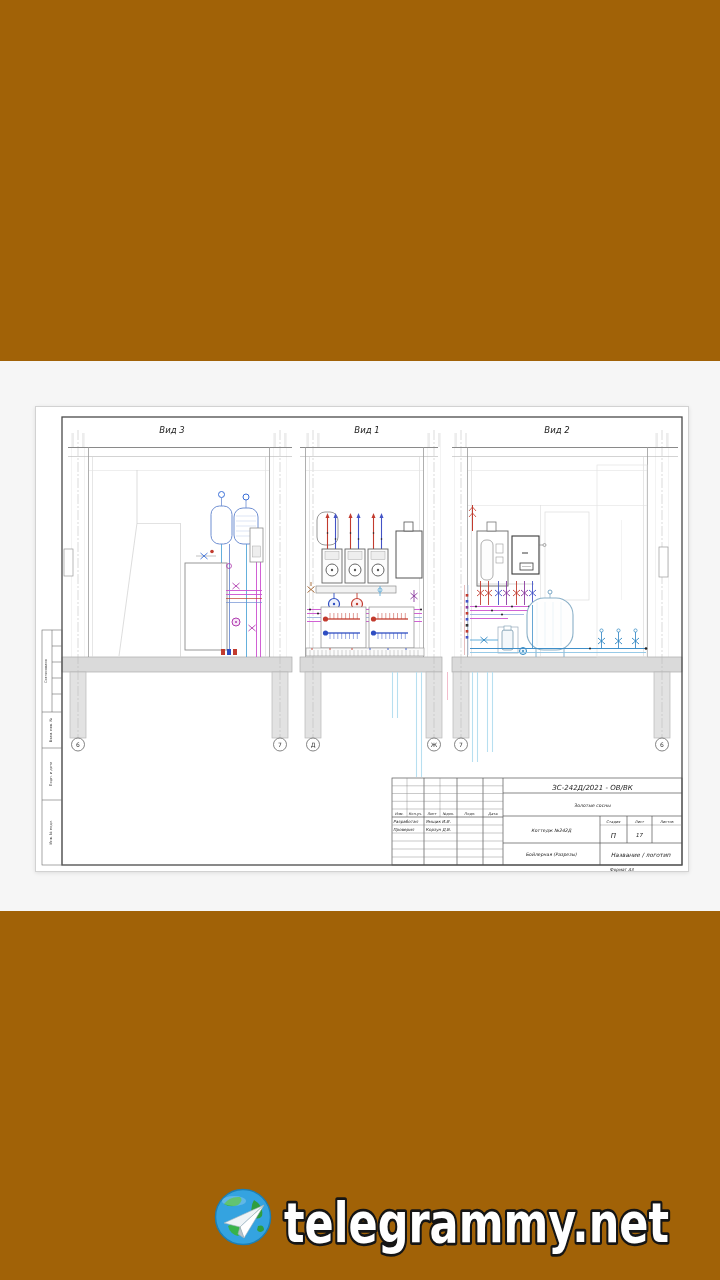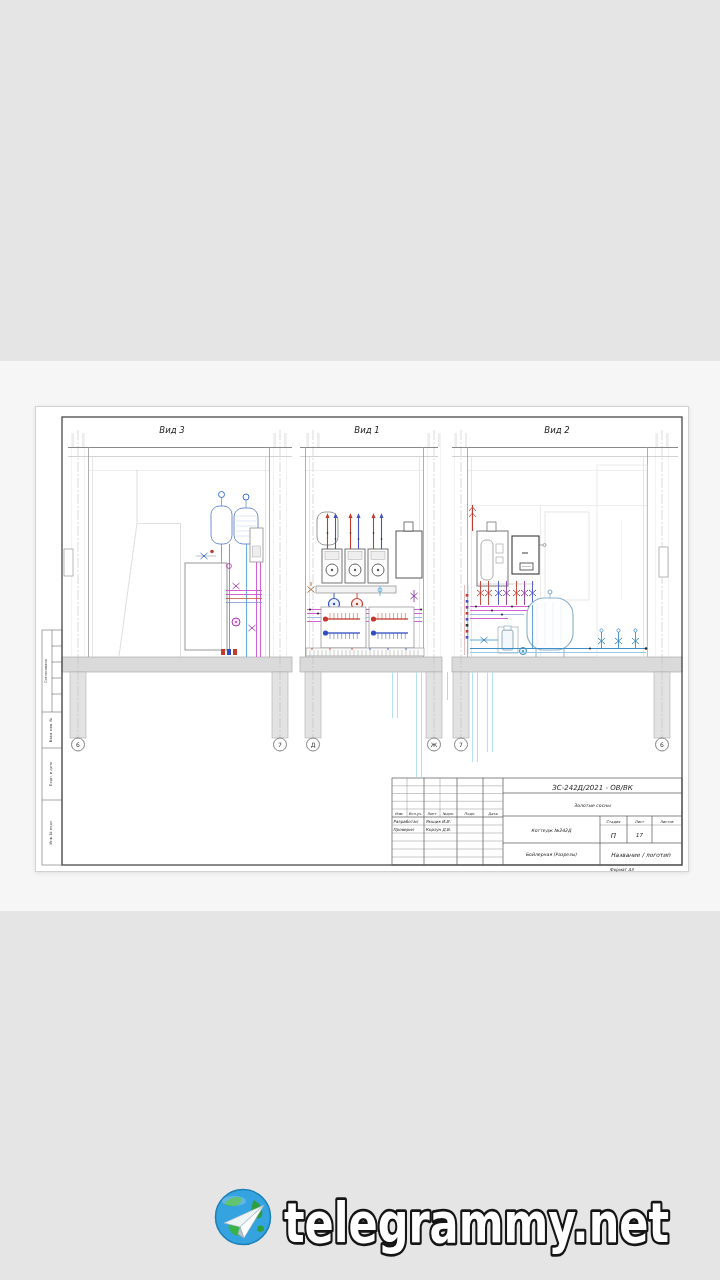--- a/index.html
+++ b/index.html
@@ -1,16 +1,16 @@
 <!DOCTYPE html>
 <html><head>
 <meta charset="utf-8">
 <style>
   html,body{margin:0;padding:0;background:#ffffff;}
-  #page{position:relative;width:720px;height:1280px;overflow:hidden;background:#e5e5e5;
+  #page{position:relative;width:720px;height:1280px;overflow:hidden;background:#a16207;
         font-family:"DejaVu Sans", sans-serif;}
   .band{position:absolute;left:0;top:361px;width:720px;height:550px;background:#f6f6f6;}
   .sheet{position:absolute;left:35px;top:406px;width:654px;height:466px;background:#ffffff;
          border:1px solid #d2d2d2;box-sizing:border-box;box-shadow:0 1px 4px rgba(0,0,0,.10);}
   svg.overlay{position:absolute;left:0;top:0;width:720px;height:1280px;pointer-events:none;}
   svg text{font-family:"DejaVu Sans", sans-serif;fill:#222;}
   .lab{font-style:italic;font-size:8.5px;fill:#1a1a1a;}
   .bub{font-size:6px;fill:#333;}
   .tb{font-style:italic;}
   .t36{font-size:3.6px;} .t41{font-size:4.1px;} .t46{font-size:4.6px;}

